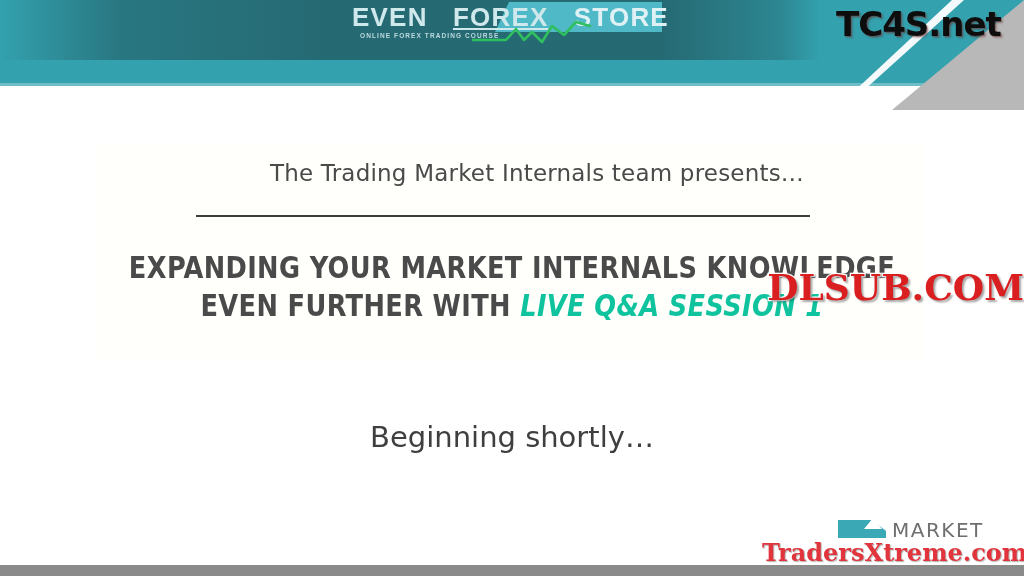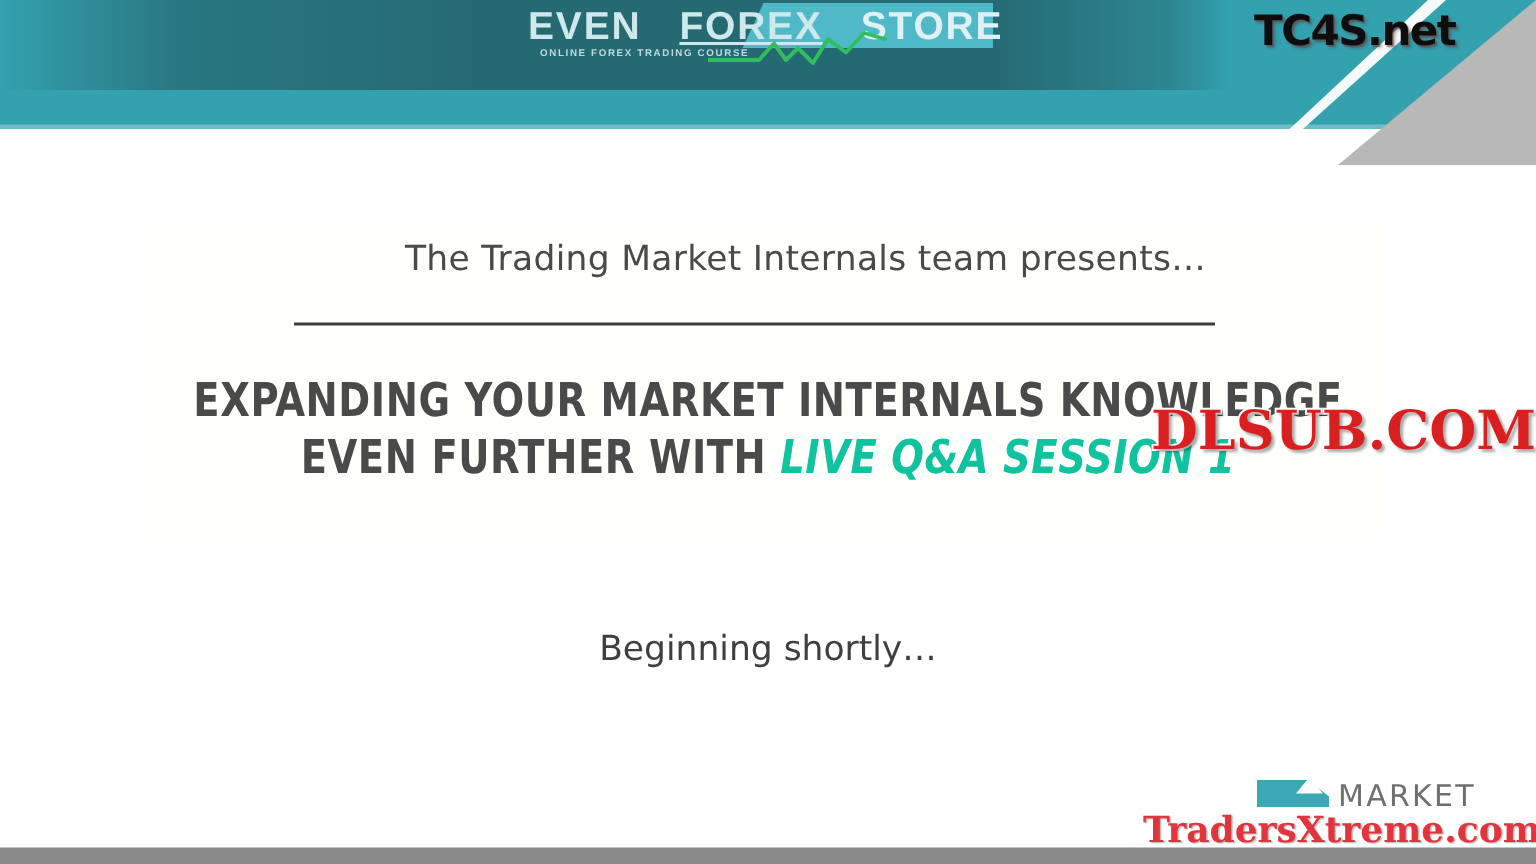--- a/index.html
+++ b/index.html
@@ -128,21 +128,21 @@
     width: 190px;
     height: 110px;
     background: #ffffff;
     clip-path: polygon(118px 0, 130px 0, 8px 110px, 0px 110px);
     opacity: .95;
   }
   .tc4s-watermark {
     position: absolute;
     left: 836px;
     top: 4px;
-    font-size: 28px;
+    font-size: 34px;
     font-weight: bold;
     font-family: "DejaVu Sans", sans-serif;
     letter-spacing: -1px;
     color: #0d0d0d;
     text-shadow: 1px 1px 0 rgba(120,60,60,.45), 2px 2px 2px rgba(90,40,40,.35);
     white-space: nowrap;
   }
 
   
   .slide-panel {
@@ -193,21 +193,21 @@
   .headline .accent {
     color: #0fc39e;
     font-style: italic;
   }
   .beginning-line {
     position: absolute;
     left: 0;
     top: 420px;
     width: 1024px;
     text-align: center;
-    font-size: 23px;
+    font-size: 29px;
     color: #3f3f3f;
     font-family: "DejaVu Sans", sans-serif;
   }
 
   
   .dlsub-watermark {
     position: absolute;
     left: 0;
     top: 266px;
     width: 1024px;

